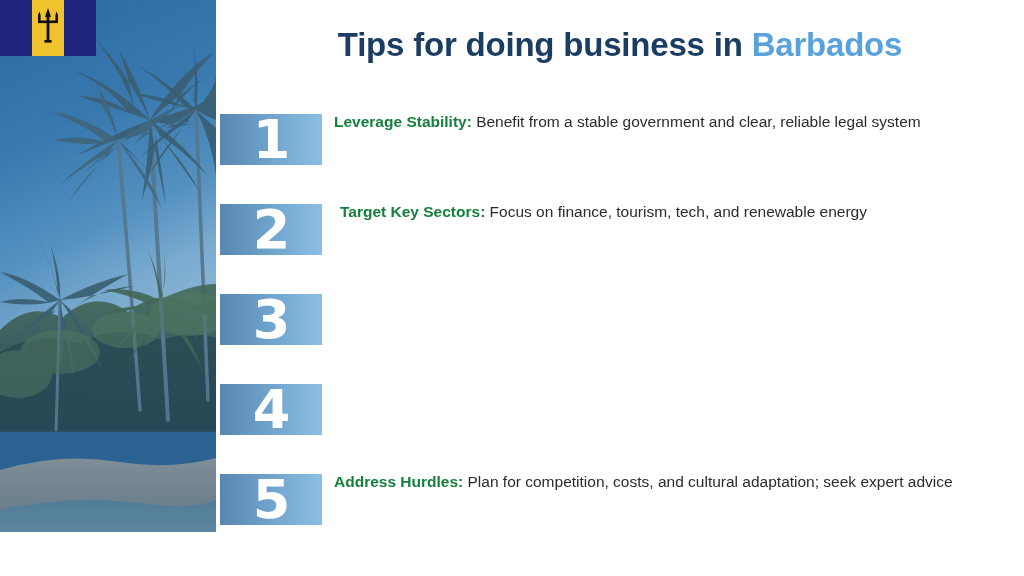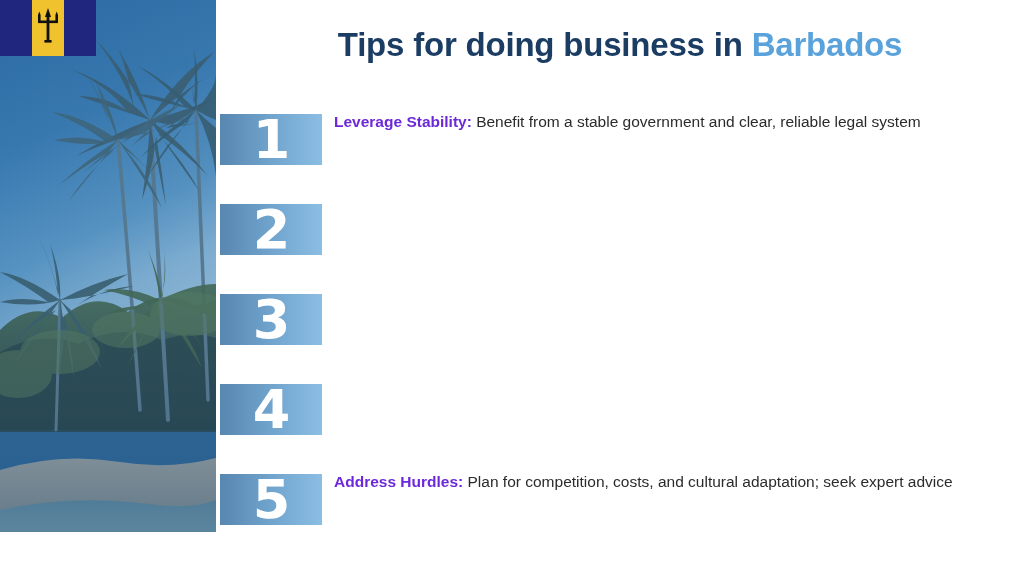--- a/index.html
+++ b/index.html
@@ -124,21 +124,21 @@
     position: absolute;
     left: 118px;
     top: 12px;
     width: 676px;
     font-size: 15.5px;
     line-height: 1.55;
     color: #2B2B2B;
   }
   .tiptext .lead {
     font-weight: bold;
-    color: #6d28d9;
+    color: #15803d;
   }
   .tiptext.blue-body {
     color: #2E5F8A;
   }
   .tiptext.indent {
     left: 124px;
   }
 </style>
 </head>
 <body>
@@ -277,20 +277,23 @@
         </div>
         <div class="tiptext">
           <span class="lead">Leverage Stability:</span><span> Benefit from a stable government and clear, reliable legal system</span>
         </div>
       </div>
 
       <div class="tip">
         <div class="numbox">
           <div class="num">2</div>
         </div>
+        <div class="tiptext indent">
+          <span class="lead">Target Key Sectors:</span><span> Focus on finance, tourism, tech, and renewable energy</span>
+        </div>
       </div>
 
       <div class="tip">
         <div class="numbox">
           <div class="num">3</div>
         </div>
       </div>
 
       <div class="tip">
         <div class="numbox">

